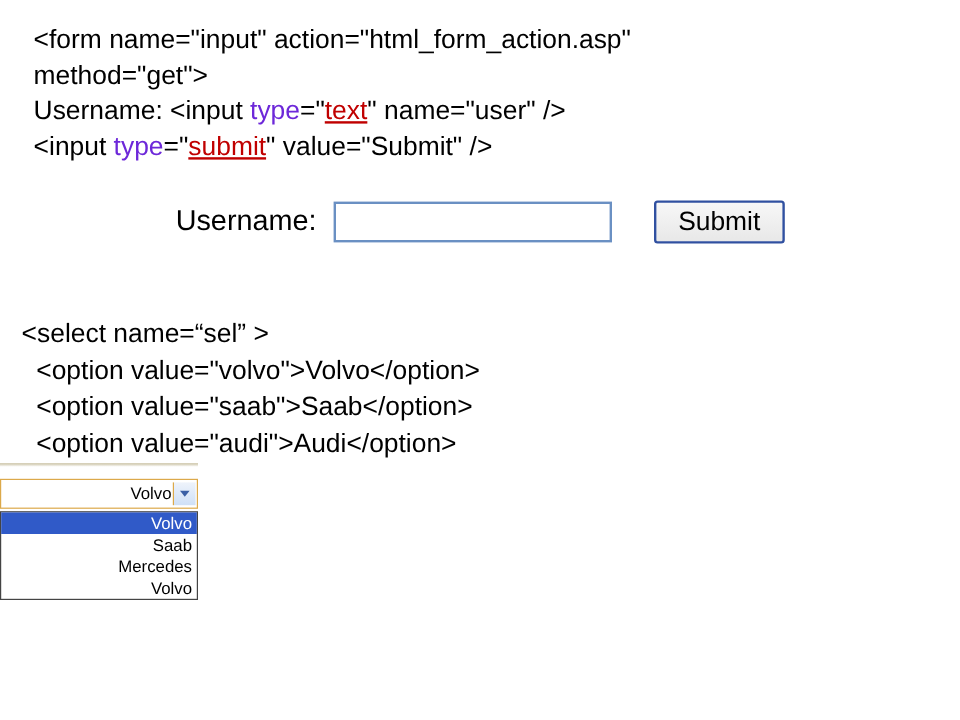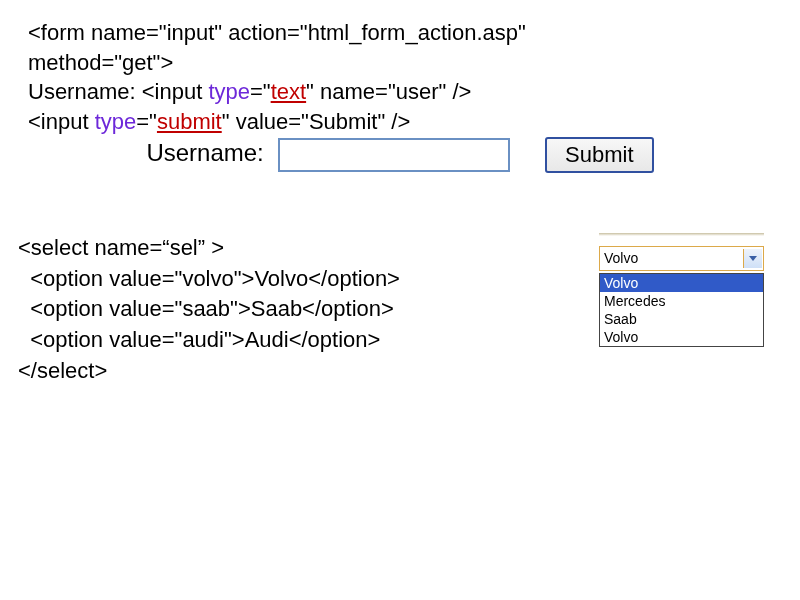--- a/index.html
+++ b/index.html
@@ -12,20 +12,21 @@
     color: #000;
   }
   .code-block-1 {
     font-size: 22px;
     line-height: 1.35;
     padding: 18px 28px 0 28px;
   }
   .code-block-1 .kw-blue { color: #6d28d9; }
   .code-block-1 .kw-red { color: #c00000; text-decoration: underline; }
   .form-demo {
+    margin-top: 30px;
     text-align: center;
     font-size: 24px;
     font-family: Verdana, Arial, sans-serif;
   }
   .form-demo input[type="text"] {
     width: 220px;
     height: 30px;
     font-size: 18px;
     border: 2px solid #6a90c3;
     vertical-align: middle;
@@ -40,30 +41,32 @@
     font-size: 22px;
     font-family: Verdana, Arial, sans-serif;
     background: linear-gradient(#f7f7f7,#e8e8e8);
     border: 2px solid #3050a0;
     border-radius: 3px;
     cursor: pointer;
   }
   .lower {
     display: flex;
     margin-top: 60px;
+    flex-direction: column;
   }
   .code-block-2 {
     font-size: 22px;
     line-height: 1.4;
     padding: 0 20px 0 18px;
     flex: 1;
   }
   .select-vis {
     width: 165px;
     margin-right: 36px;
+    text-align: right;
   }
   .hr-top {
     height: 3px;
     background: linear-gradient(#c8bfa0,#fff);
     margin-bottom: 10px;
   }
   .sel-closed {
     border: 1px solid #dca94a;
     background: #fff;
     display: flex;
@@ -126,31 +129,30 @@
   <input type="text" placeholder="" style="">
   <button class="submit-btn">Submit</button>
 </div>
 
 <div class="lower">
   <div class="code-block-2">
     <div>&lt;select name=“sel” &gt;</div>
     <div style="white-space:pre;">  &lt;option value="volvo"&gt;Volvo&lt;/option&gt;</div>
     <div style="white-space:pre;">  &lt;option value="saab"&gt;Saab&lt;/option&gt;</div>
     <div style="white-space:pre;">  &lt;option value="audi"&gt;Audi&lt;/option&gt;</div>
-    <div>&lt;/select&gt;</div>
   </div>
 
   <div class="select-vis">
     <div class="hr-top"></div>
     <div class="sel-closed">
       <span class="sel-closed-text">Volvo</span>
       <span class="sel-btn">
         <span class="chevron"></span>
       </span>
     </div>
     <div class="sel-list">
       <div class="sel-opt sel">Volvo</div>
+      <div class="sel-opt">Saab</div>
       <div class="sel-opt">Mercedes</div>
-      <div class="sel-opt">Saab</div>
       <div class="sel-opt">Volvo</div>
     </div>
   </div>
 </div>
 
 </body></html>

